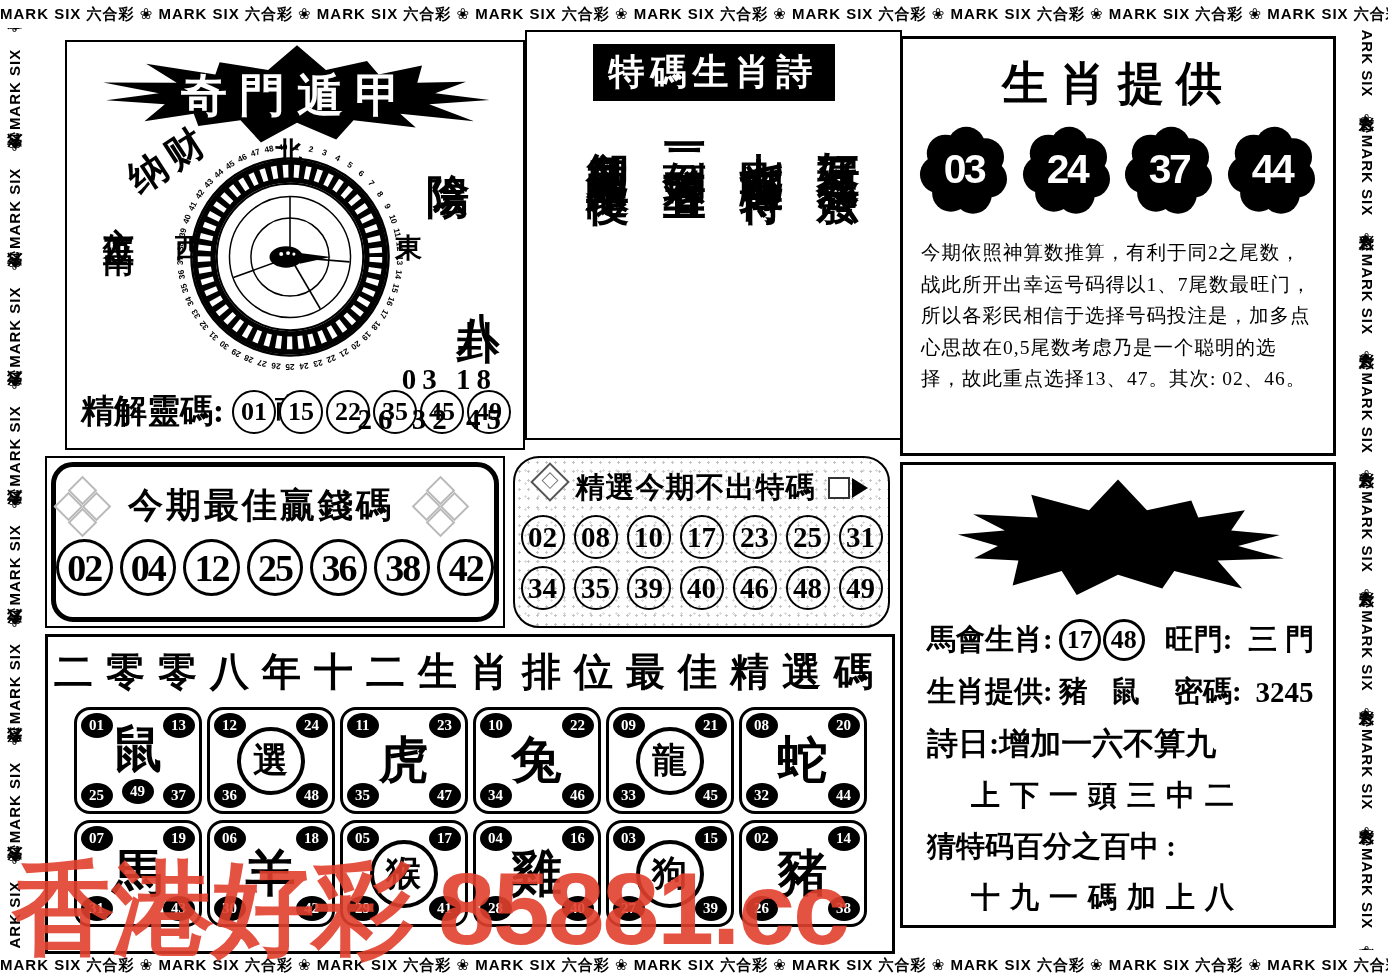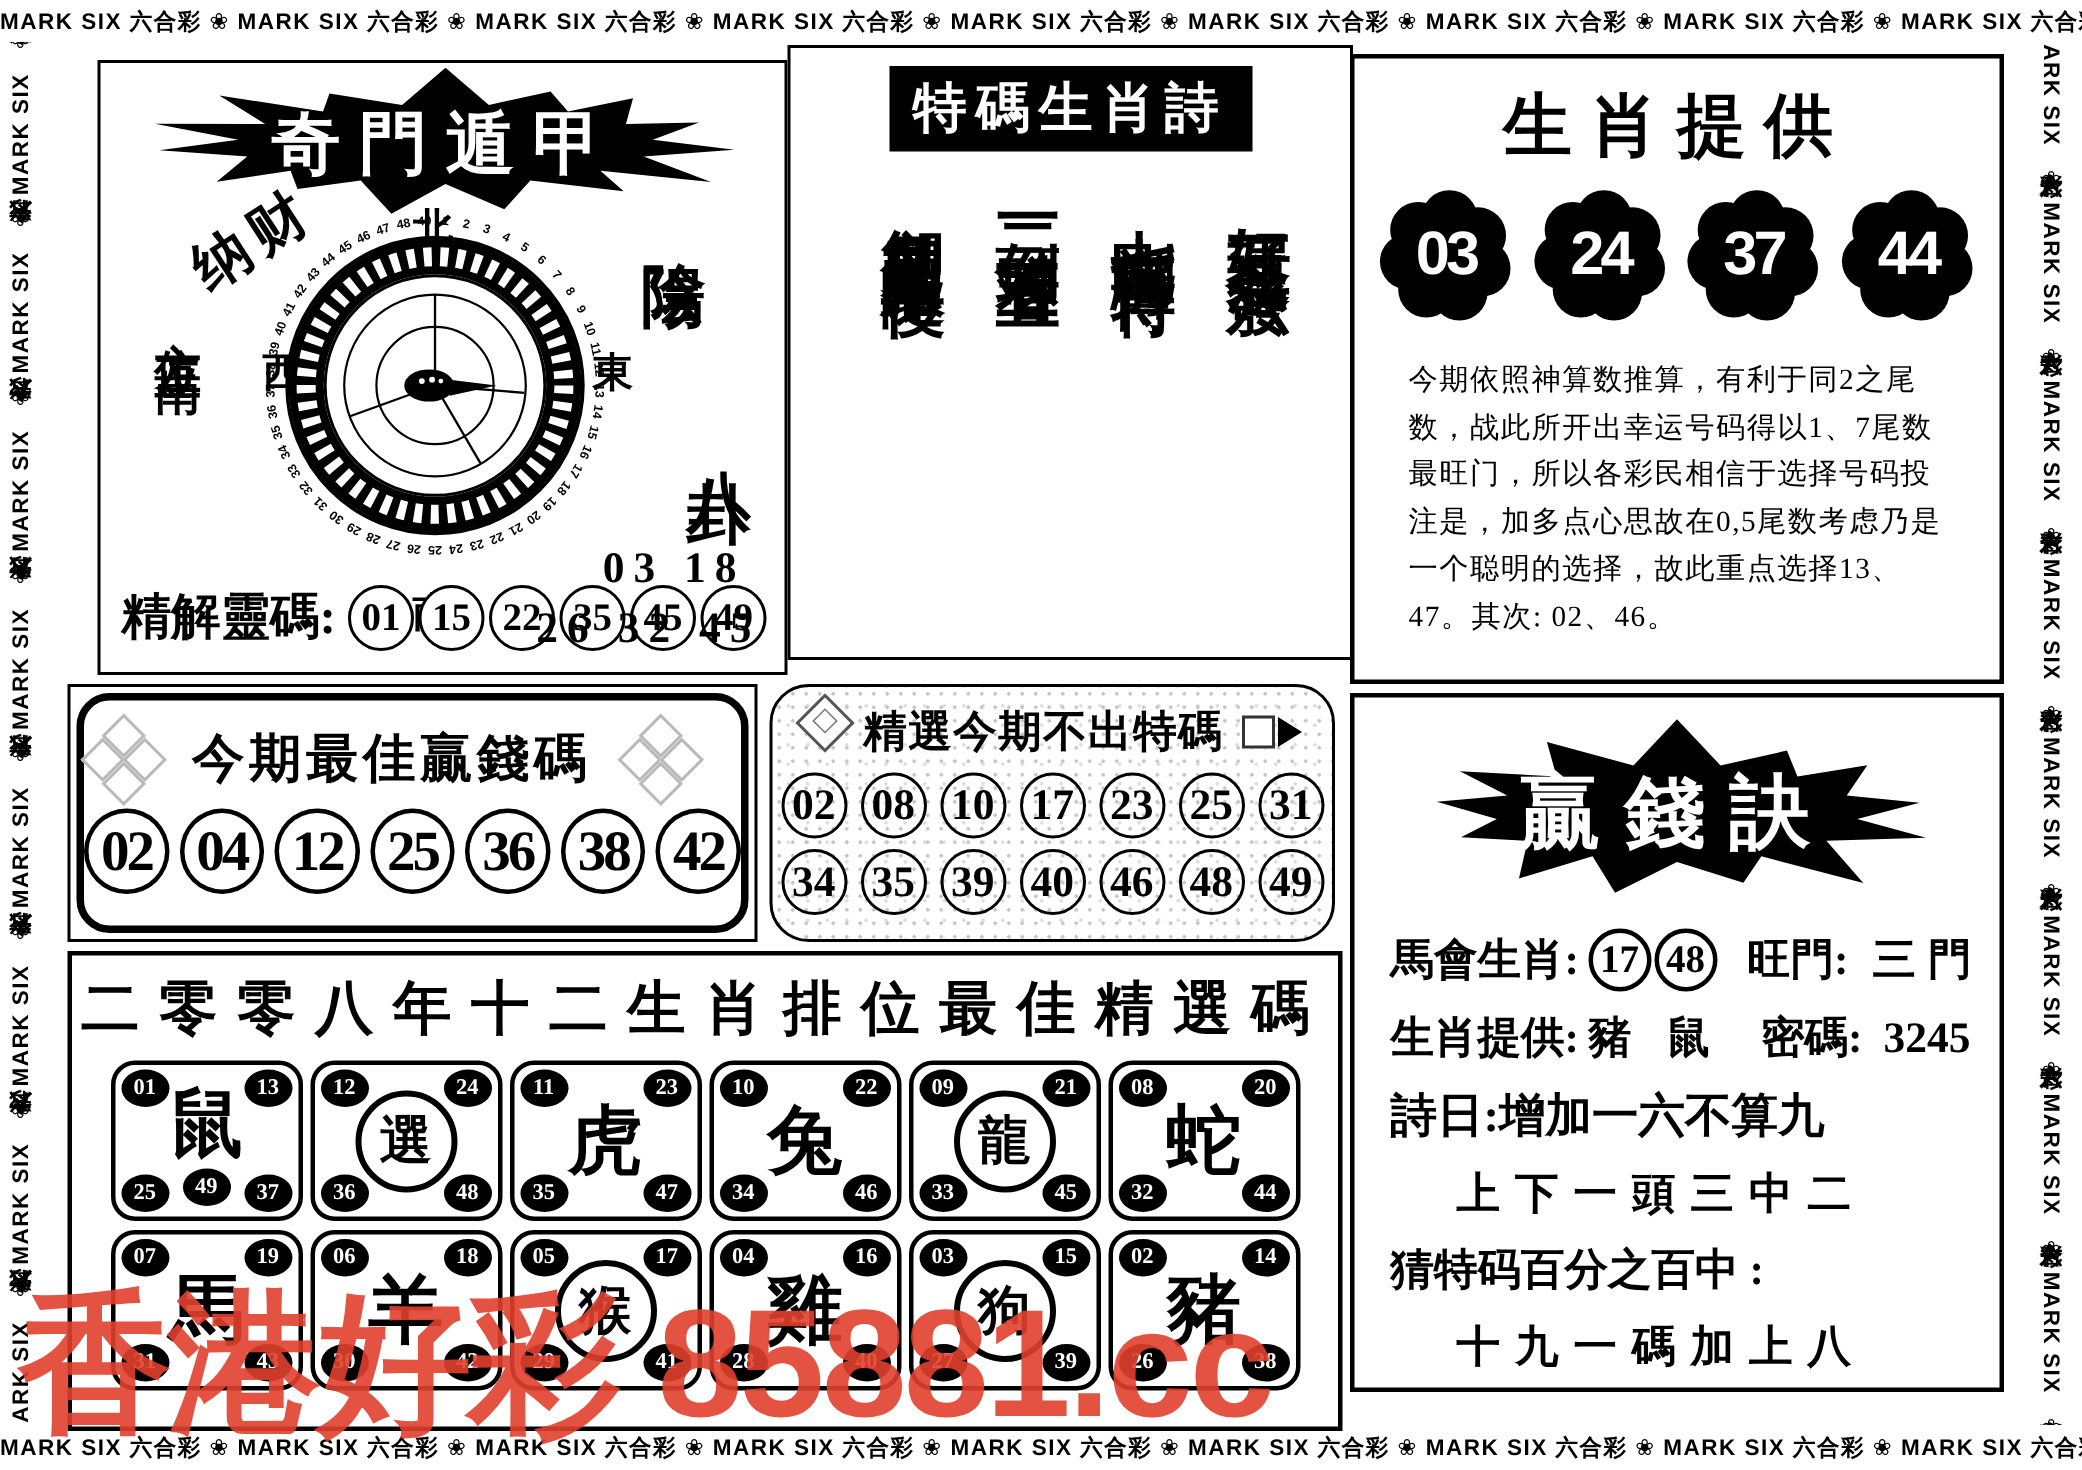--- a/index.html
+++ b/index.html
@@ -37,21 +37,21 @@
               border-radius:50%;background:#fff;font-weight:bold;box-sizing:border-box;}
   #jingjie-row .circle-num{width:44px;height:44px;font-size:26px;}
   
   #poem-header{position:absolute;left:50%;top:12px;transform:translateX(-50%);background:#000;color:#fff;
                font-size:36px;font-weight:bold;letter-spacing:6px;padding:4px 16px;white-space:nowrap;}
   #poem-cols{position:absolute;right:28px;top:86px;height:330px;writing-mode:vertical-rl;font-size:43px;font-weight:bold;}
   .poem-line{letter-spacing:5px;line-height:1.6;margin-left:8px;}
   
   #shenshu-title{text-align:center;font-size:46px;font-weight:bold;letter-spacing:12px;margin-top:14px;}
   #flowers{display:flex;justify-content:space-around;padding:0 10px;margin-top:10px;}
-  #shenshu-body{padding:0 36px;margin-top:16px;font-size:19.5px;line-height:1.62;letter-spacing:1px;}
+  #shenshu-body{padding:0 18px;margin-top:16px;font-size:19.5px;line-height:1.62;letter-spacing:1px;}
   
   #bestwin-inner{position:absolute;inset:4px;border:5px solid #000;border-radius:22px;}
   #bestwin-title-row{display:flex;align-items:center;gap:20px;margin-top:12px;}
   #bestwin-title{font-size:35px;font-weight:bold;letter-spacing:3px;}
   .dcluster{position:relative;width:52px;height:52px;flex:none;}
   .diamond{position:absolute;width:17px;height:17px;border:2px solid #b9b9b9;transform:rotate(45deg);background:#fff;}
   .d1{left:16px;top:1px}.d2{left:2px;top:17px}.d3{left:30px;top:17px}.d4{left:16px;top:33px}
   #bestwin-nums{display:flex;justify-content:center;gap:7px;margin-top:8px;}
   #bestwin-nums .circle-num{width:57px;height:57px;font-size:38px;border-width:3px;letter-spacing:-2px;}
   
@@ -404,21 +404,20 @@
           <span class="zanimal">豬</span>
         </div>
       </div>
   </div>
 
   <div id="winsec" class="panel">
     <div class="burst-wrap" style="margin:4px auto 0;width:400px;height:146px;">
       <svg class="burst" width="400" height="146" viewBox="-205 -76 410 152">
           <polygon points="0.0,-65.0 30.2,-33.0 76.3,-43.3 83.6,-25.4 132.1,-33.1 117.8,-12.1 168.4,-7.2 125.1,4.1 172.8,17.1 103.7,19.3 129.3,48.5 58.6,30.1 46.1,48.4 -0.0,34.0 -43.0,55.3 -58.6,30.1 -109.7,45.4 -103.7,19.3 -149.9,16.9 -125.1,4.1 -166.8,-7.8 -117.8,-12.1 -150.7,-28.9 -83.6,-25.4 -90.3,-49.2 -30.2,-33.0" fill="#000"></polygon>
         </svg>
-      <div class="burst-text" style="font-size:54px;letter-spacing:16px;">贏錢訣</div>
     </div>
     <div id="winsec-lines">
       <div class="ws-line">
         <span>馬會生肖:</span>
         <span style="display:flex;gap:2px;">
             <span class="circle-num">17</span>
             <span class="circle-num">48</span>
           </span>
         <span style="margin-left:14px;">旺門:</span>
         <span style="margin-left:10px;letter-spacing:8px;">三門</span>

